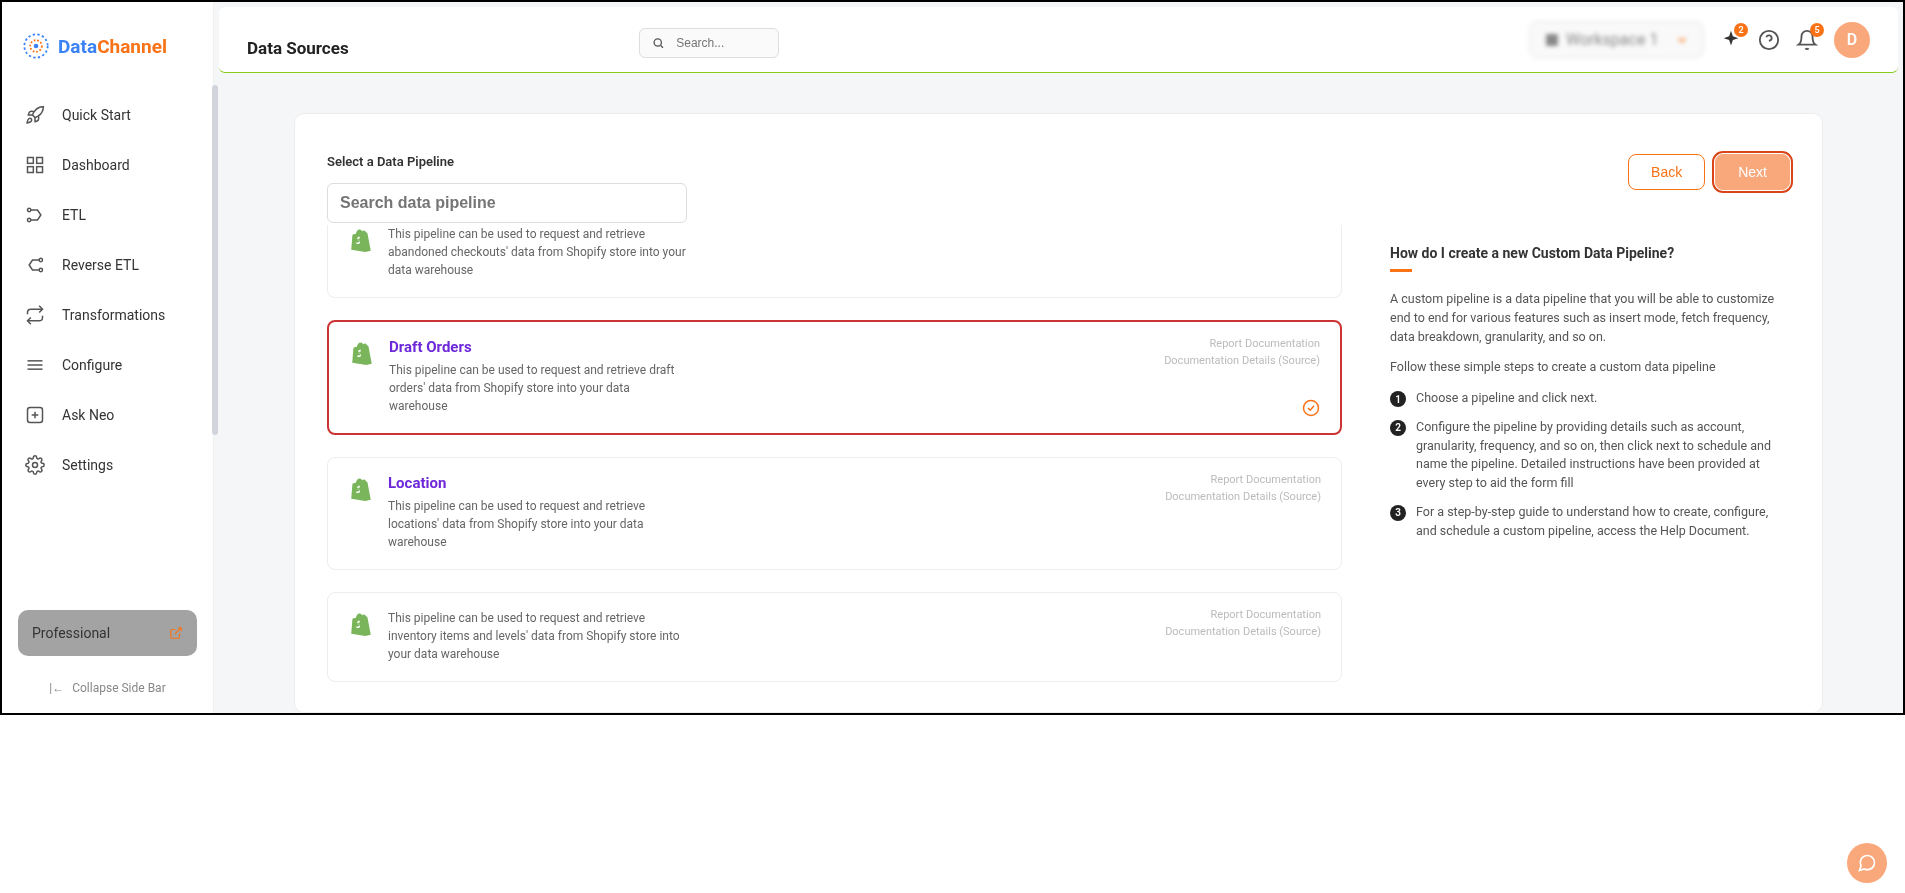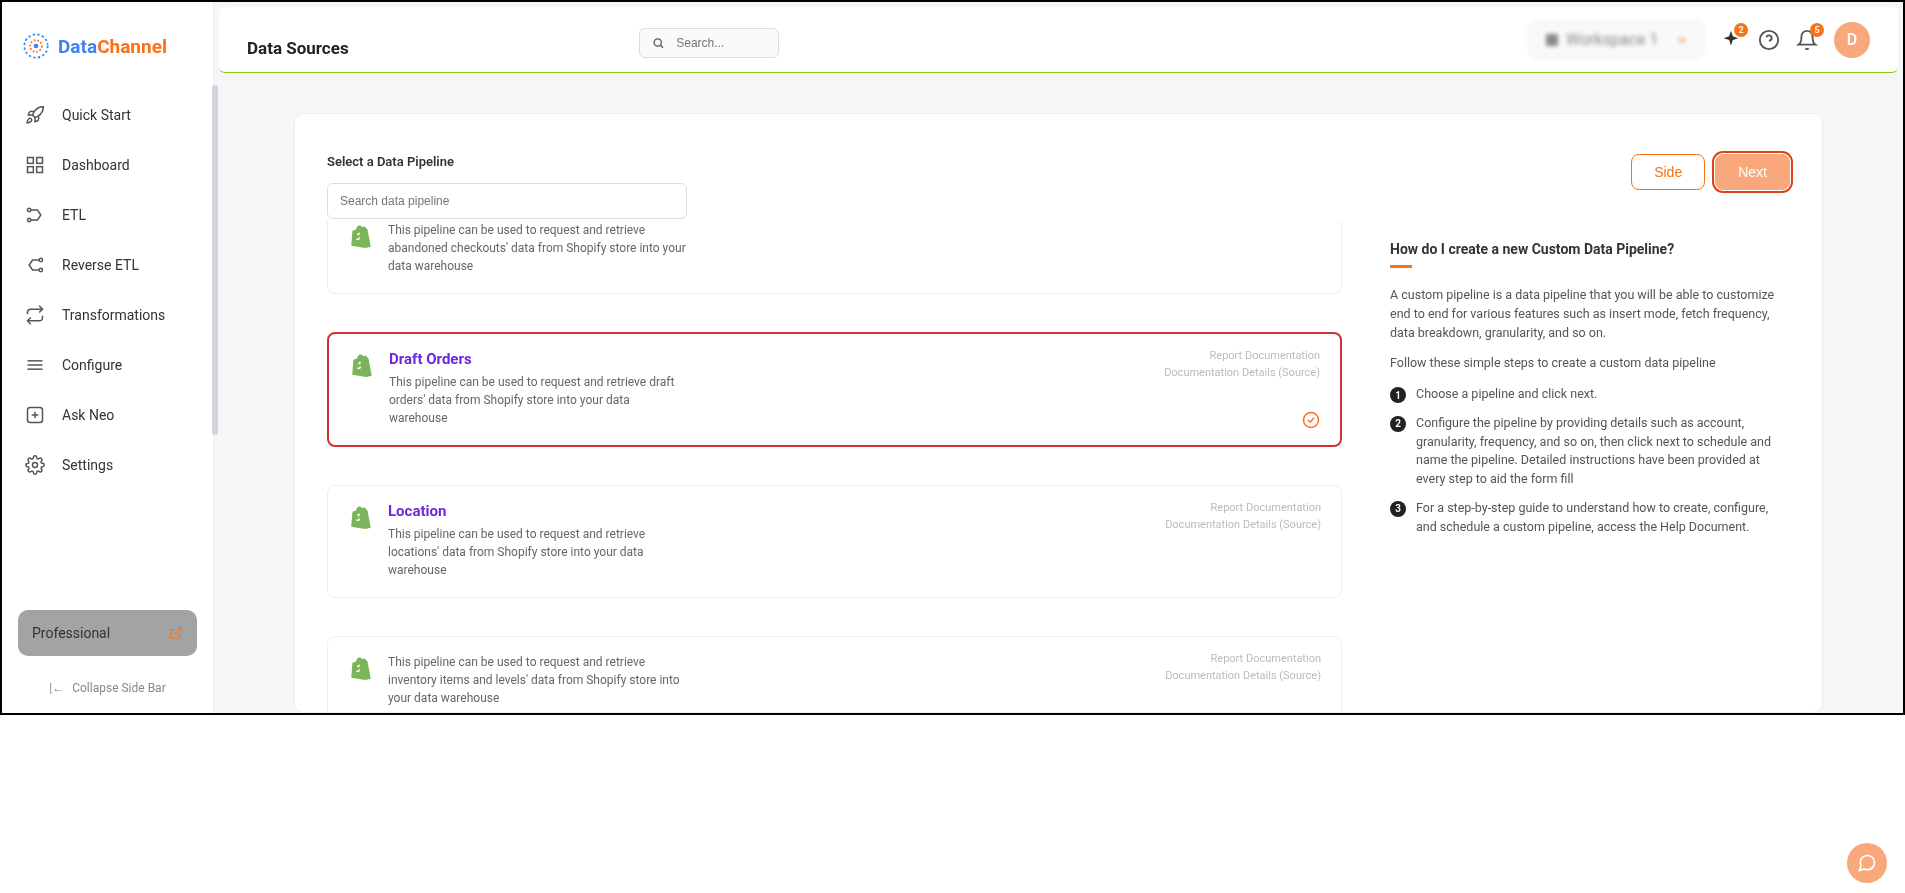--- a/index.html
+++ b/index.html
@@ -32,29 +32,29 @@
 .icon-btn { position: relative; cursor: pointer; color: #555; }
 .badge { position: absolute; top: -6px; right: -6px; background: #f97316; color: #fff; border-radius: 50%; width: 14px; height: 14px; font-size: 9px; display: flex; align-items: center; justify-content: center; font-weight: 600; }
 .avatar { width: 36px; height: 36px; border-radius: 50%; background: #f9a87b; color: #fff; display: flex; align-items: center; justify-content: center; font-weight: 600; font-size: 16px; }
 
 
 .content-wrap { flex: 1; padding: 40px 80px 0; overflow: hidden; }
 .panel { background: #fff; border: 1px solid #eee; border-radius: 10px; height: 100%; padding: 40px 32px 0; display: flex; flex-direction: column; }
 .panel-header { display: flex; align-items: flex-start; justify-content: space-between; margin-bottom: 2px; }
 .header-left { display: flex; flex-direction: column; gap: 14px; }
 .section-label { font-size: 13px; font-weight: 600; color: #333; }
-.pipeline-search { border: 1px solid #ddd; border-radius: 6px; padding: 10px 12px; width: 360px; font-size: 12px; outline: none; color: #888; }
+.pipeline-search { border: 1px solid #ddd; border-radius: 6px; padding: 10px 12px; width: 360px; font-size: 16px; outline: none; color: #888; font-weight: bold; }
 .btn-row { display: flex; gap: 10px; }
 .btn { padding: 9px 22px; border-radius: 8px; font-size: 14px; font-weight: 500; cursor: pointer; border: 1px solid; }
 .btn-back { background: #fff; color: #f97316; border-color: #f97316; }
 .btn-next { background: #f9a87b; color: #fff; border-color: #f9a87b; outline: 2px solid #d94518; outline-offset: 1px; }
 
 .panel-body { display: flex; gap: 40px; flex: 1; overflow: hidden; }
 .pipeline-col { flex: 1; overflow-y: auto; padding-right: 8px; position: relative; }
-.pipeline-card { border: 1px solid #eee; border-radius: 8px; padding: 16px 20px 18px; margin-bottom: 38px; display: flex; gap: 14px; position: relative; }
+.pipeline-card { border: 1px solid #eee; border-radius: 8px; padding: 16px 20px 18px; margin-bottom: 22px; display: flex; gap: 14px; position: relative; }
 .pipeline-card.partial { border-top: none; border-radius: 0 0 8px 8px; padding-top: 0; }
 .pipeline-card.selected { border: 2px solid #cc3333; }
 .shopify-icon { width: 26px; height: 26px; margin-top: 2px; flex-shrink: 0; }
 .card-body { flex: 1; }
 .card-title { font-size: 15px; font-weight: 700; color: #6d28d9; margin-bottom: 5px; }
 .card-desc { font-size: 12px; color: #666; line-height: 1.5; max-width: 300px; }
 .card-links { position: absolute; right: 20px; top: 14px; text-align: right; font-size: 11px; color: #bbb; line-height: 1.5; }
 .card-check { position: absolute; right: 20px; bottom: 16px; color: #f97316; }
 
 .help-col { width: 400px; padding-top: 20px; }
@@ -231,21 +231,21 @@
     </div>
 
     <div class="content-wrap">
       <div class="panel">
         <div class="panel-header">
           <div class="header-left">
             <div class="section-label">Select a Data Pipeline</div>
             <input class="pipeline-search" placeholder="Search data pipeline" style="">
           </div>
           <div class="btn-row">
-            <button class="btn btn-back">Side</button>
+            <button class="btn btn-back">Back</button>
             <button class="btn btn-next">Next</button>
           </div>
         </div>
 
         <div class="panel-body">
           <div class="pipeline-col">
 
             <div class="pipeline-card partial">
               <svg class="shopify-icon" viewBox="0 0 24 24">
                   <path fill="#7ab55c" d="M15.5 3.5c-.3-.3-1-.3-1.3 0l-1 .5c-.5-1-1.3-1.8-2.5-1.8-1.8 0-3 2-3.5 4l-2 .5C4.5 7 4 7.5 4 8l-1 13 13 2 5-1-3-16-2.5-2.5z"></path>

